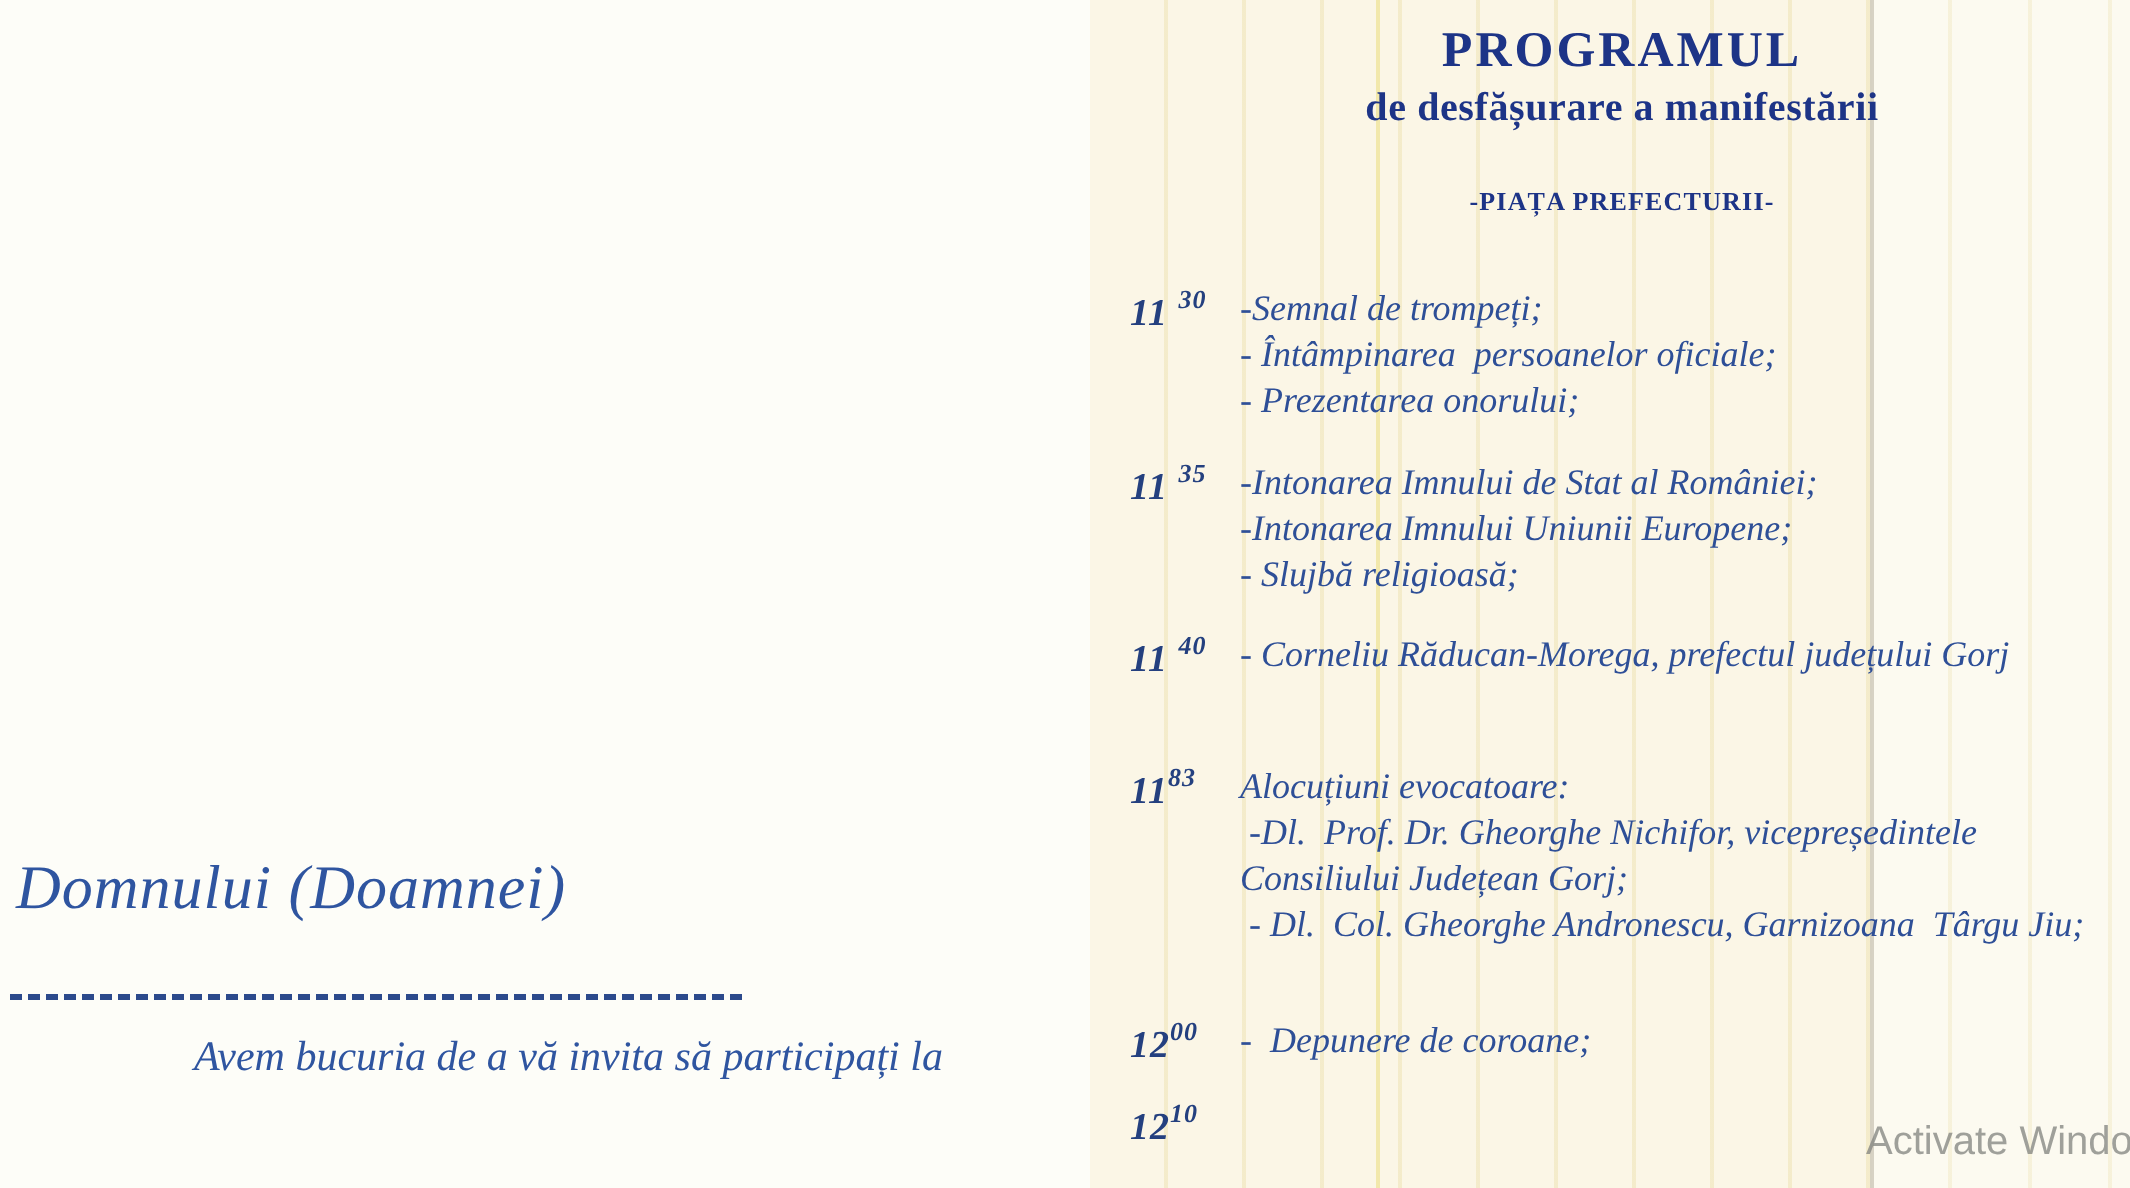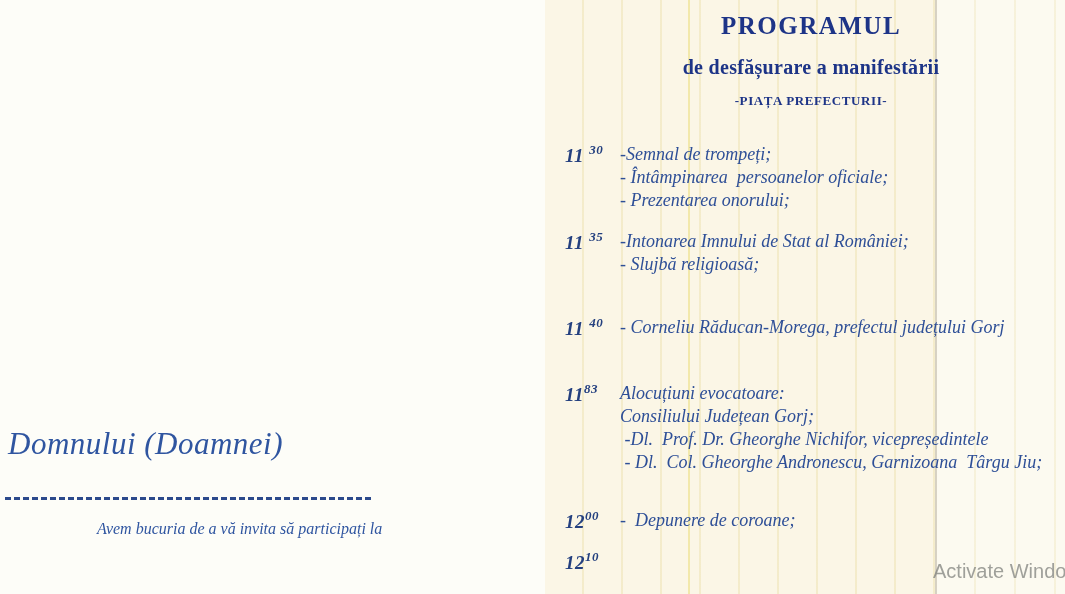--- a/index.html
+++ b/index.html
@@ -38,21 +38,21 @@
     background:rgba(236,224,140,0.65);
   }
   .scanline-crease{
     position:absolute;top:0;left:935px;width:1.5px;height:594px;
     background:rgba(205,200,185,0.8);
   }
 
   
   .title-block{position:absolute;left:565px;top:12px;width:492px;text-align:center;color:var(--title-navy);}
   .title-main{font-size:25px;font-weight:bold;letter-spacing:1.5px;}
-  .title-sub{font-size:20px;font-weight:bold;margin-top:16px;letter-spacing:0.3px;text-align:center;}
+  .title-sub{font-size:20px;font-weight:bold;margin-top:3px;letter-spacing:0.3px;text-align:center;}
   .venue{position:absolute;left:565px;top:93px;width:492px;text-align:center;
     font-size:13px;font-weight:bold;letter-spacing:0.6px;color:var(--title-navy);}
 
   .sched{position:absolute;left:565px;display:flex;align-items:flex-start;color:var(--schedule-blue);}
   .sched .time{
     width:55px;flex:0 0 55px;font-size:19px;font-weight:bold;font-style:italic;
     color:var(--time-navy);letter-spacing:0.5px;white-space:pre;
   }
   .sched .time sup{font-size:13px;position:relative;top:-1px;}
   .sched .lines{flex:1;}
@@ -62,21 +62,21 @@
   .salutation{
     position:absolute;left:8px;top:426px;font-size:31px;font-style:italic;
     color:var(--left-text-blue);letter-spacing:0.5px;
   }
   .dashed-line{
     position:absolute;left:5px;top:497px;width:366px;height:2.5px;
     background-image:repeating-linear-gradient(90deg,
       #2c4a8c 0px,#2c4a8c 6px, transparent 6px, transparent 9px);
   }
   .invitation{position:absolute;left:2px;top:516px;width:540px;color:var(--left-text-blue);}
-  .inv-line{font-size:16px;font-style:italic;line-height:25px;white-space:pre;}
+  .inv-line{font-size:21px;font-style:italic;line-height:25px;white-space:pre;}
   .inv-line.indent{margin-left:95px;}
 
   
   .watermark{position:absolute;left:933px;top:524px;font-family:"Liberation Sans","DejaVu Sans",sans-serif;white-space:pre;}
   .wm-line1{font-size:20px;color:rgba(128,130,126,0.75);}
 </style>
 </head>
 <body>
 
 <div class="canvas">
@@ -98,37 +98,38 @@
       <div class="sched-line">-Semnal de trompeți;</div>
       <div class="sched-line">- Întâmpinarea  persoanelor oficiale;</div>
       <div class="sched-line">- Prezentarea onorului;</div>
     </div>
   </div>
 
   <div class="sched" style="top:230px">
     <div class="time"><span>11 </span><sup>35</sup></div>
     <div class="lines">
       <div class="sched-line">-Intonarea Imnului de Stat al României;</div>
+      <div class="sched-line">-Intonarea Imnului Uniunii Europene;</div>
       <div class="sched-line">- Slujbă religioasă;</div>
     </div>
   </div>
 
   <div class="sched" style="top:316px">
     <div class="time"><span>11 </span><sup>40</sup></div>
     <div class="lines">
       <div class="sched-line">- Corneliu Răducan-Morega, prefectul județului Gorj</div>
     </div>
   </div>
 
   <div class="sched" style="top:382px">
     <div class="time"><span>11</span><sup>83</sup></div>
     <div class="lines">
       <div class="sched-line">Alocuțiuni evocatoare:</div>
+      <div class="sched-line"> -Dl.  Prof. Dr. Gheorghe Nichifor, vicepreședintele</div>
       <div class="sched-line">Consiliului Județean Gorj;</div>
-      <div class="sched-line"> -Dl.  Prof. Dr. Gheorghe Nichifor, vicepreședintele</div>
       <div class="sched-line"> - Dl.  Col. Gheorghe Andronescu, Garnizoana  Târgu Jiu;</div>
     </div>
   </div>
 
   <div class="sched" style="top:509px">
     <div class="time"><span>12</span><sup>00</sup></div>
     <div class="lines">
       <div class="sched-line">-  Depunere de coroane;</div>
     </div>
   </div>

